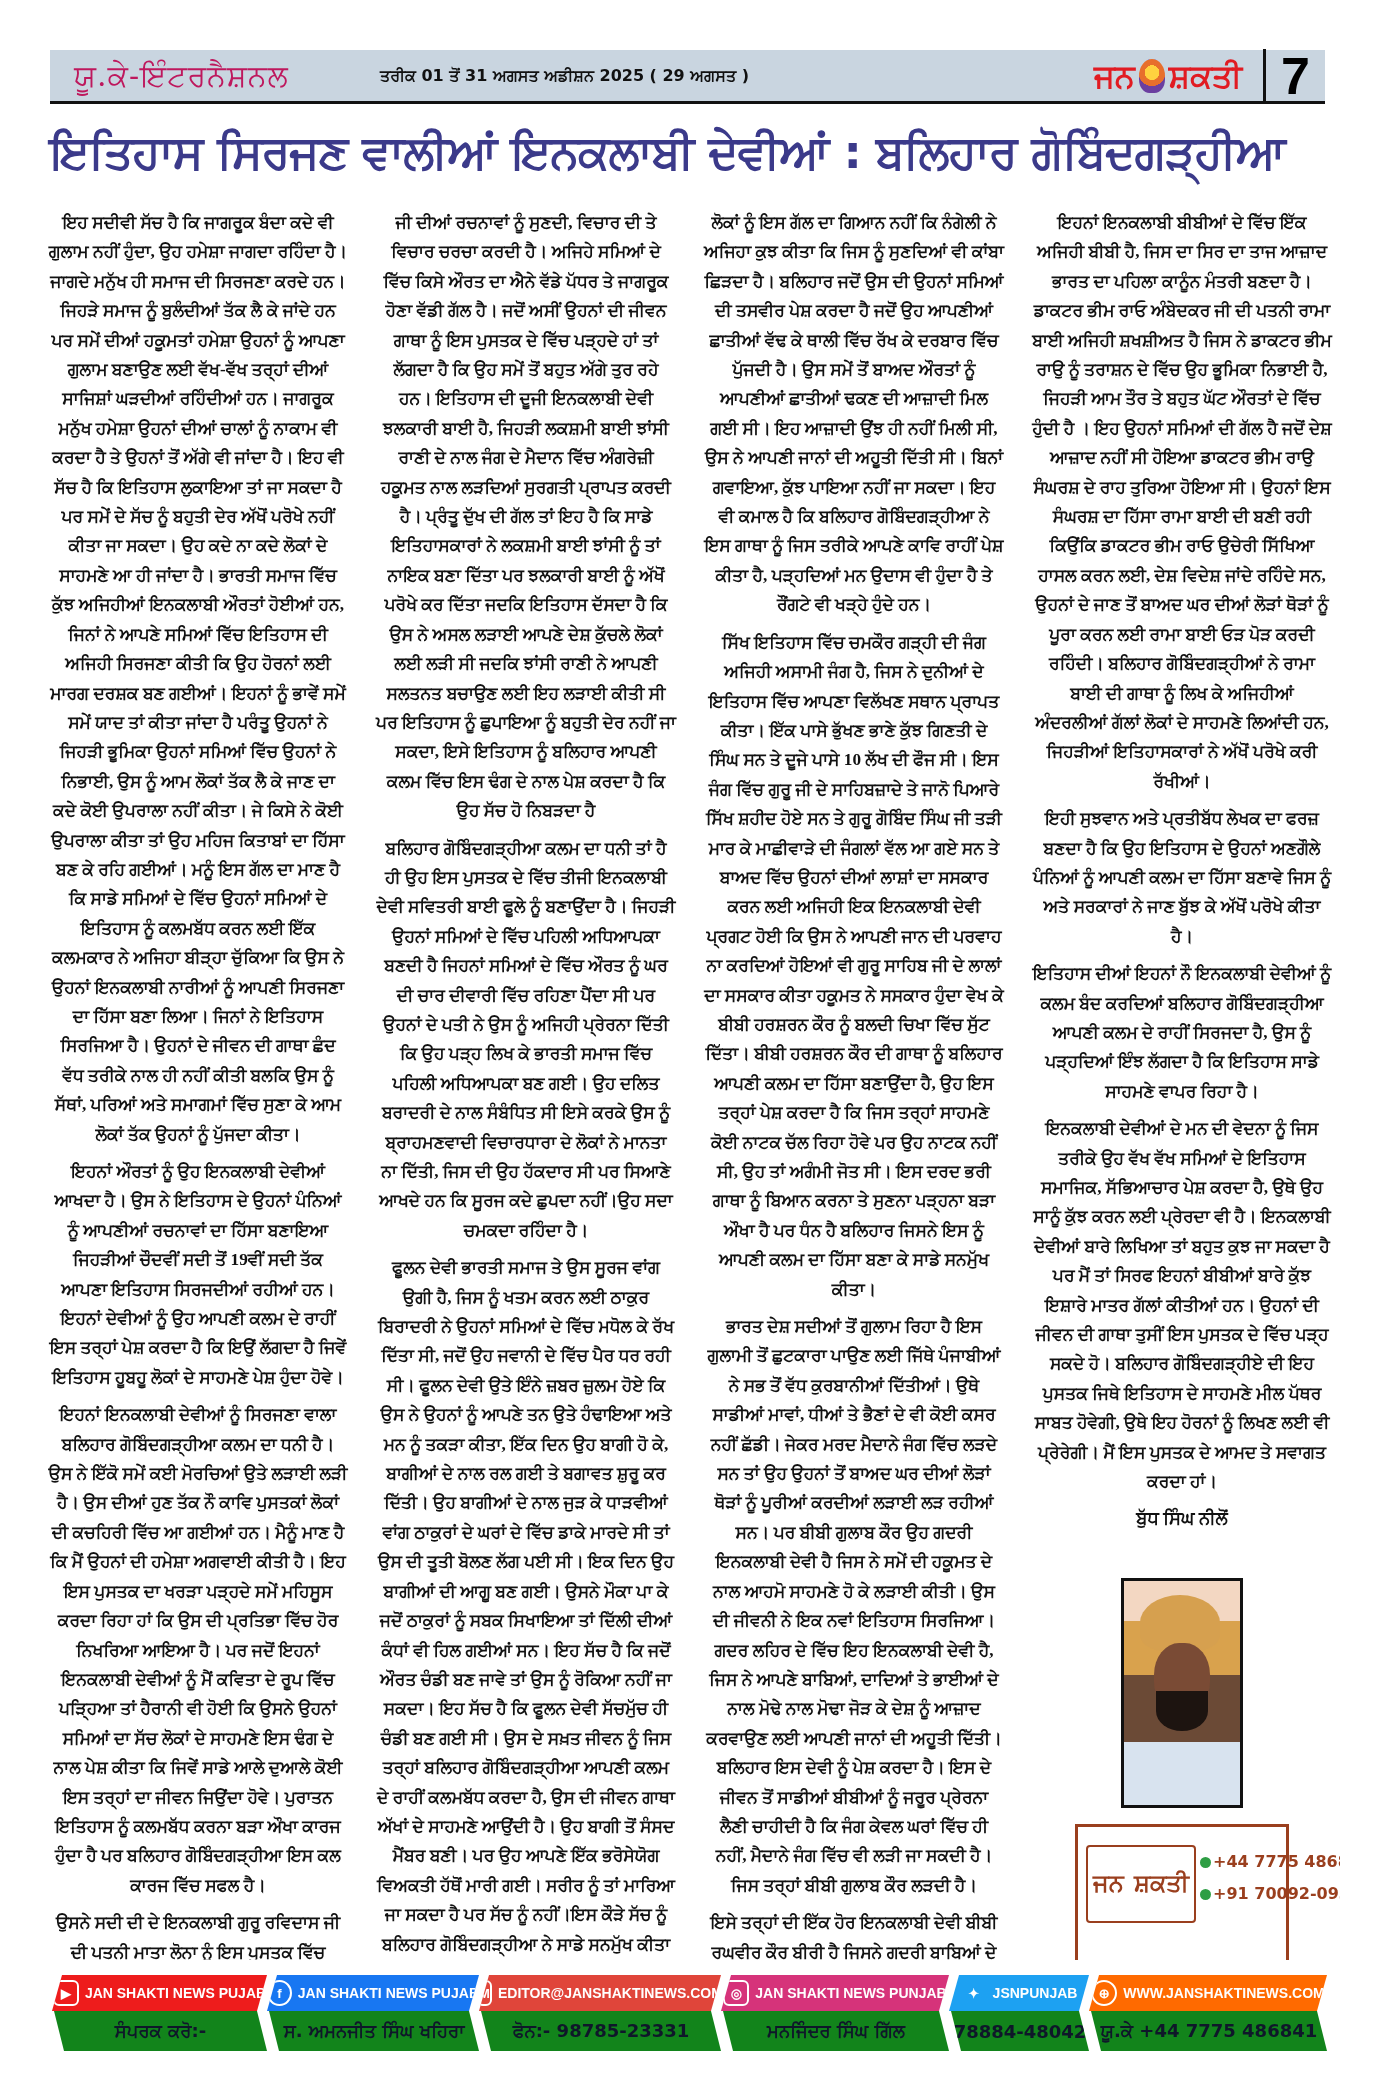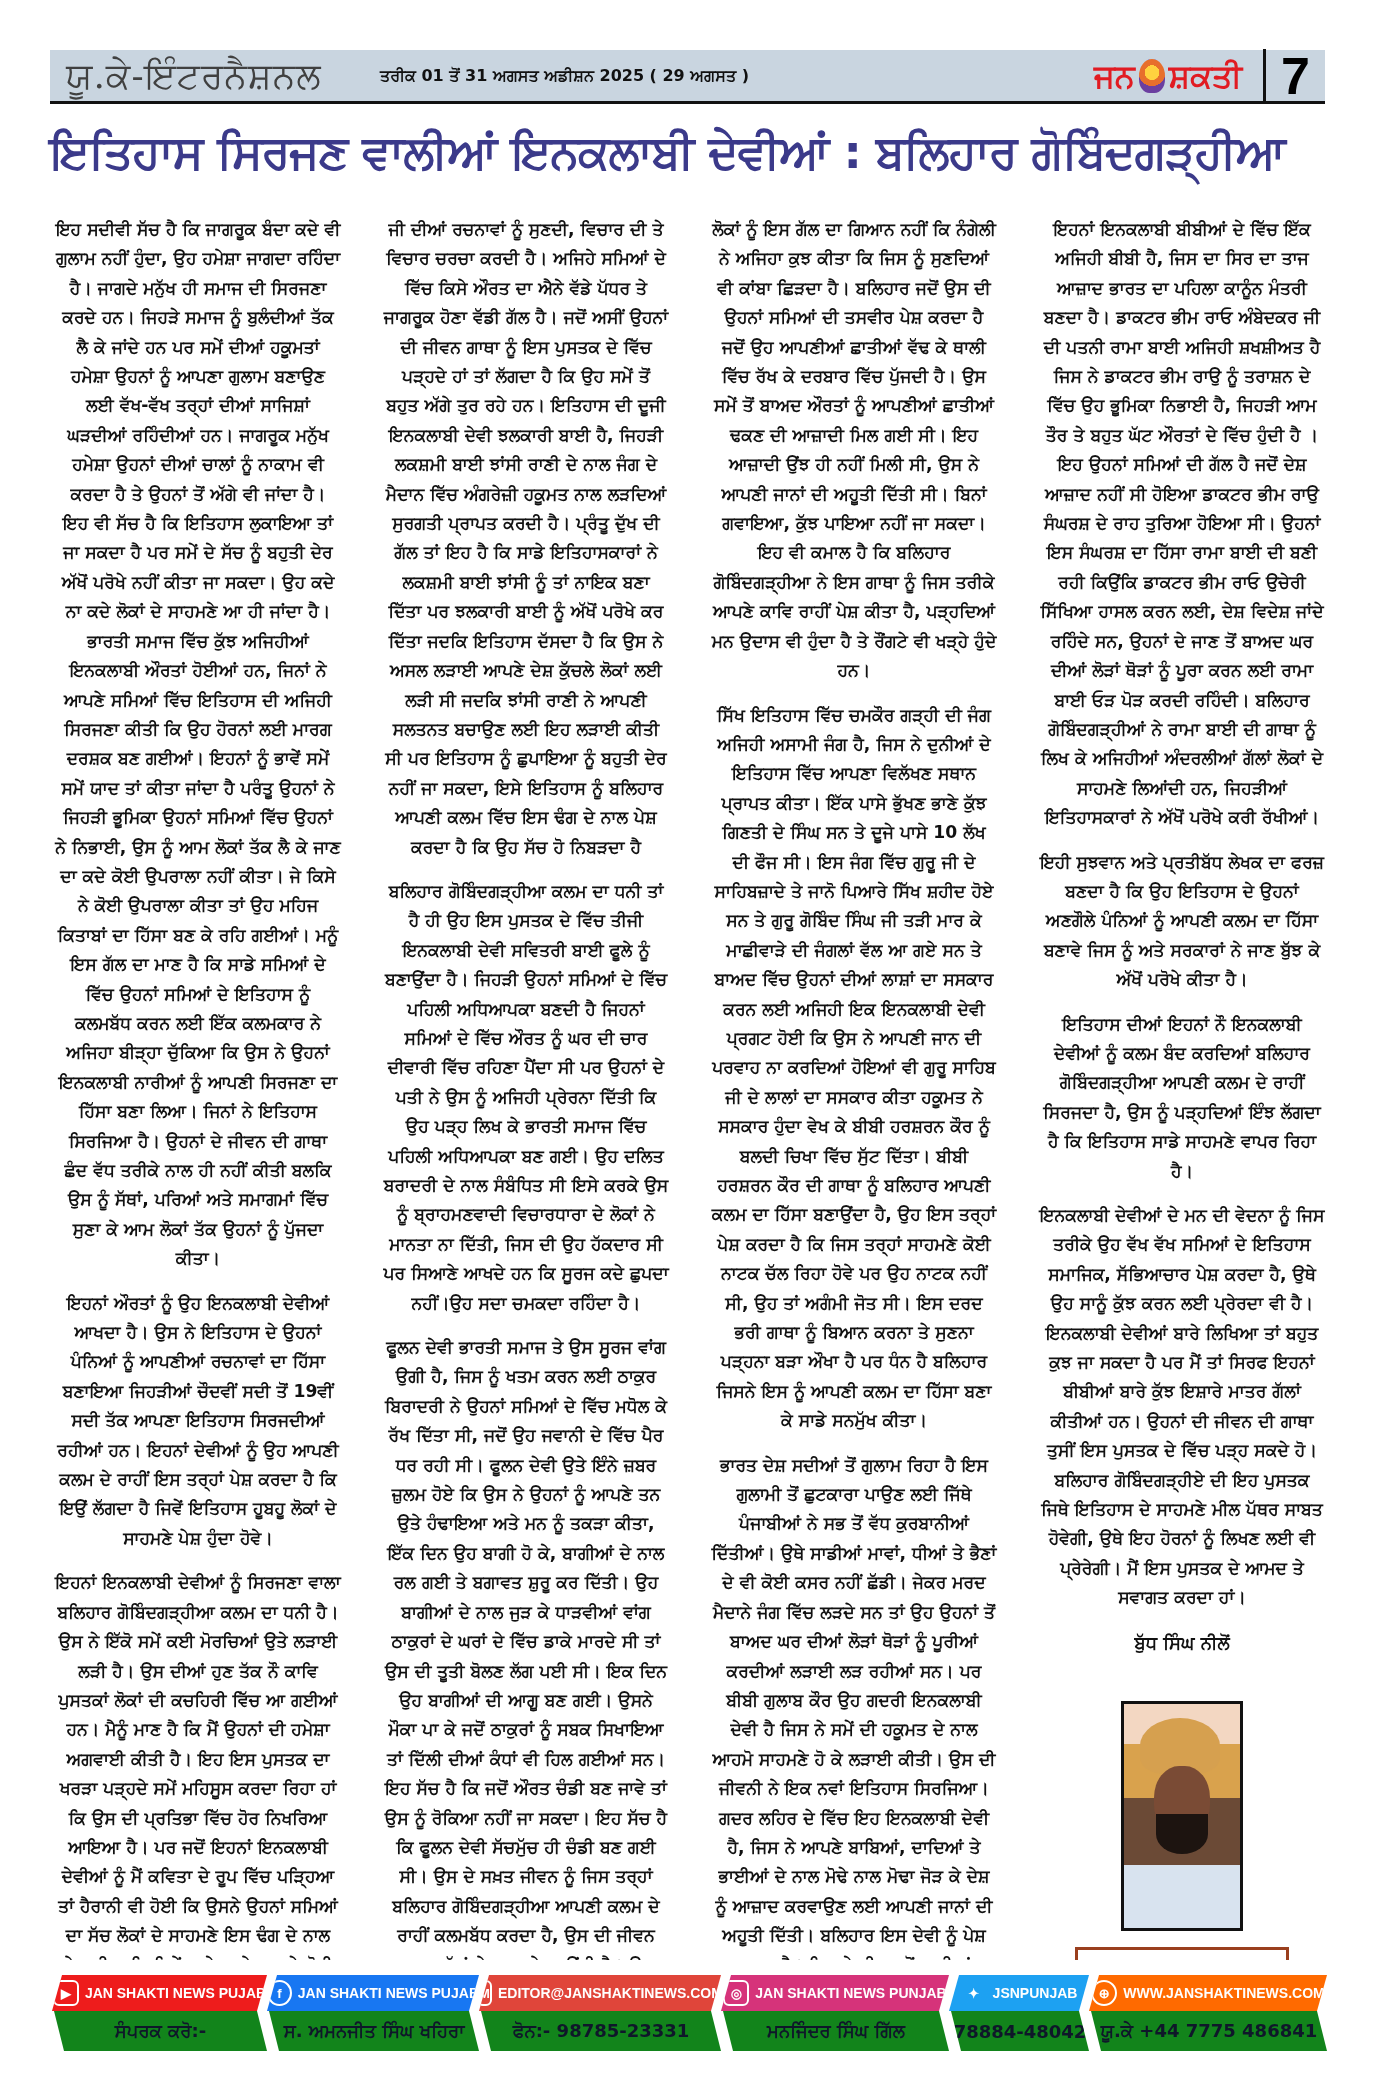--- a/index.html
+++ b/index.html
@@ -5,38 +5,38 @@
   * { box-sizing: border-box; margin: 0; padding: 0; }
   html, body { width: 1374px; height: 2087px; background: #ffffff; overflow: hidden; }
   body { position: relative; font-family: "DejaVu Sans", sans-serif; color: #111; }
 
   
   .masthead {
     position: absolute; left: 50px; top: 50px; width: 1275px; height: 54px;
     background: #c9d5e0; border-bottom: 3px solid #111;
     display: flex; align-items: center;
   }
-  .section-name { width: 330px; padding-left: 16px; font-family: "DejaVu Serif", serif; font-size: 36px; color: #404040; letter-spacing: 1px; white-space: nowrap; }
+  .section-name { width: 330px; padding-left: 24px; font-family: "DejaVu Serif", serif; font-size: 30px; color: #be185d; letter-spacing: 1px; white-space: nowrap; }
   .dateline { flex: 1; font-family: "DejaVu Sans", sans-serif; font-weight: bold; font-size: 16px; color: #111; white-space: nowrap; }
   .brand { width: 190px; display: flex; align-items: center; justify-content: center; gap: 4px; }
   .brand-word { font-size: 32px; font-weight: bold; color: #e11b22; line-height: 1; }
   .brand-emblem { width: 26px; height: 34px; border-radius: 50% 50% 40% 40%; background: radial-gradient(circle at 50% 40%, #ffd23f 0 30%, #e76f2c 31% 55%, #6b3fa0 56%); }
   .page-number { width: 62px; height: 54px; border-left: 3px solid #111; display: flex; align-items: center; justify-content: center; font-size: 52px; font-weight: bold; color: #000; font-family: "Liberation Sans", sans-serif; }
 
   
   .headline {
     position: absolute; left: 50px; top: 114px; width: 1275px; height: 76px;
     font-family: "DejaVu Sans", sans-serif; font-weight: bold;
     font-size: 46px; color: #3b3a8a; line-height: 76px; white-space: nowrap; letter-spacing: -1px;
   }
 
   
   .columns { position: absolute; left: 40px; top: 200px; width: 1300px; height: 1760px; display: flex; gap: 12px; }
   .col { flex: 1; text-align: center; font-size: 17.2px; line-height: 29.4px; font-weight: bold; color: #111; overflow: hidden; }
-  .col p { margin: 15px; }
+  .col p { margin: 8px; font-family: Liberation Serif, serif; }
   .byline { margin-top: 26px; font-size: 18px; }
   .photo {
     margin: 44px auto 0; width: 122px; height: 230px; border: 3px solid #111;
     background: linear-gradient(#f3d7c2 0 18%, #d9a24d 18% 42%, #6b4a36 42% 72%, #d8e3ef 72% 100%);
     position: relative;
   }
   .photo .face { position: absolute; left: 30px; top: 62px; width: 56px; height: 70px; border-radius: 45%; background: #7a4b35; }
   .photo .turban { position: absolute; left: 16px; top: 14px; width: 80px; height: 56px; border-radius: 50% 50% 30% 30%; background: #d6a04f; }
   .photo .beard { position: absolute; left: 32px; top: 110px; width: 52px; height: 40px; border-radius: 0 0 50% 50%; background: #1d1410; }
   .ad {

